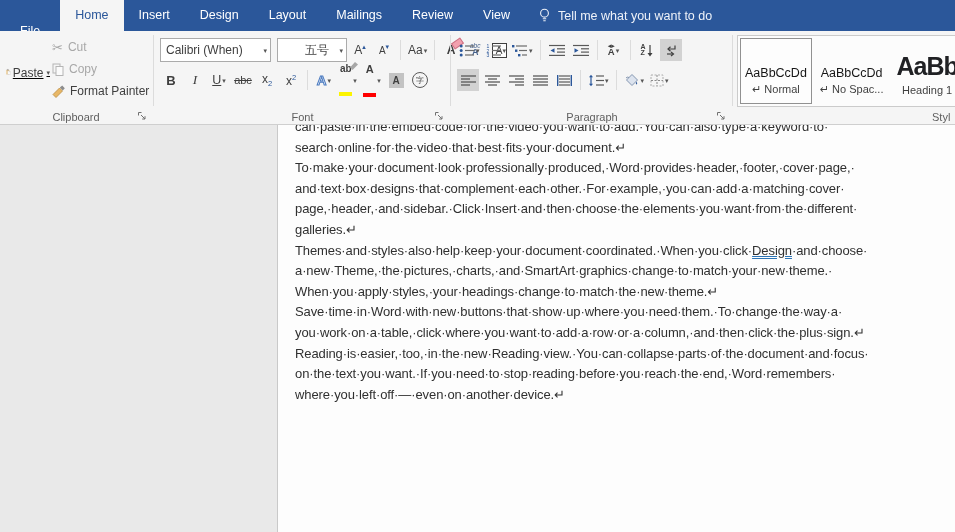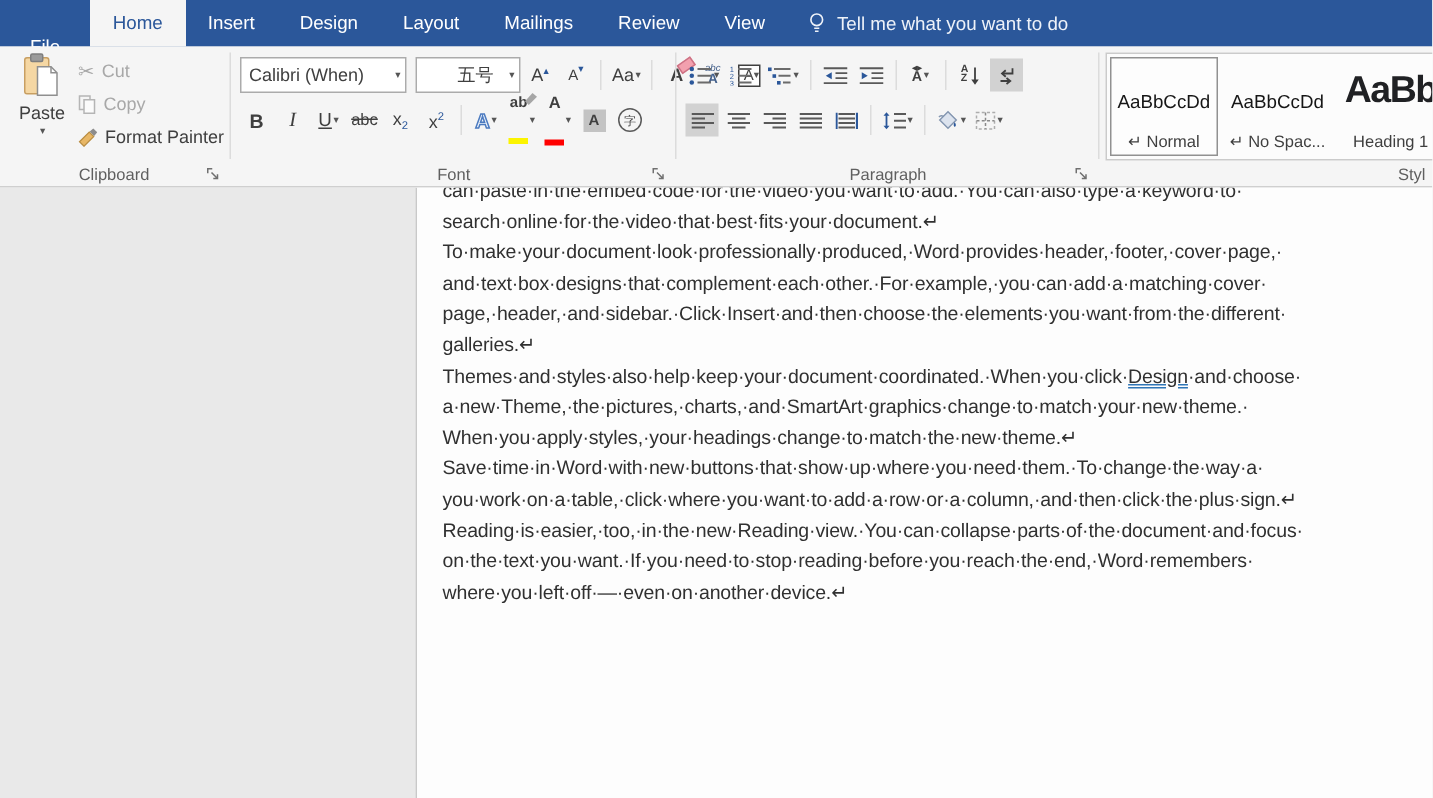--- a/index.html
+++ b/index.html
@@ -23,21 +23,21 @@
   .launcher{position:absolute;bottom:2px;right:4px;width:12px;height:12px;display:flex;align-items:center;justify-content:center;}
   .row{position:absolute;left:4px;display:flex;align-items:center;gap:2px;height:24px;}
   .r1{top:7px;} .r2{top:37px;}
   .sep{width:1px;height:20px;background:#dcdcdc;margin:0 3px;}
   .btn{height:22px;min-width:18px;display:flex;align-items:center;justify-content:center;padding:0 2px;
        font-size:12px;color:#3f3f3f;position:relative;}
   .btn.on{background:#d2d2d2;}
   .dd,.ca{font-size:7px;color:#555;margin-left:1px;line-height:1;}
   .disabled, .disabled *{color:#a8a8a8 !important;}
   
-  .paste-btn{position:absolute;left:6px;top:4px;width:44px;height:74px;display:flex;flex-direction:column;align-items:center;justify-content:flex-start;gap:2px;}
+  .paste-btn{position:absolute;left:6px;top:4px;width:44px;height:74px;display:flex;flex-direction:row;align-items:center;justify-content:flex-start;gap:2px;text-decoration:underline;}
   .paste-btn .lbl{font-size:12px;color:#3f3f3f;margin-top:1px;}
   .clip-col{position:absolute;left:52px;top:6px;display:flex;flex-direction:column;gap:2px;}
   .clip-item{display:flex;align-items:center;gap:5px;height:20px;font-size:12px;color:#3f3f3f;white-space:nowrap;}
   .scissors{font-size:13px;}
   
   .combo{height:22px;border:1px solid #ababab;background:#fff;display:flex;align-items:center;justify-content:space-between;
          padding:0 3px 0 5px;font-size:12px;color:#3f3f3f;white-space:nowrap;}
   .c-name{width:101px;} .c-size{width:38px;margin-left:4px;padding-left:27px;}
   .g{line-height:1;}
   .b{font-weight:bold;font-size:13px;}
@@ -62,21 +62,21 @@
   .pen{position:absolute;top:-2px;right:-6px;}
   .cshade{width:15px;height:15px;background:#c3c3c3;display:flex;align-items:center;justify-content:center;font-size:10px;font-weight:bold;color:#3f3f3f;}
   .encl{width:14px;height:14px;border:1px solid #5a5a5a;border-radius:50%;display:flex;align-items:center;justify-content:center;font-size:8px;color:#3f3f3f;}
   .asian{display:flex;flex-direction:column;align-items:center;line-height:.7;}
   .asian .arr{font-size:7px;color:#3f3f3f;} .asian .a{font-size:9.5px;font-weight:bold;color:#3f3f3f;}
   .sortcol{display:flex;align-items:center;gap:1px;}
   .sortcol .lett{display:flex;flex-direction:column;line-height:.8;font-size:7px;font-weight:bold;color:#3f3f3f;}
   
   .gallery{position:absolute;left:2px;top:4px;width:226px;height:66px;border:1px solid #cbcbcb;background:#fcfcfc;
            display:flex;align-items:stretch;padding:2px;gap:3px;overflow:visible;}
-  .style-item{display:flex;flex-direction:column;justify-content:space-between;align-items:center;padding:2px 4px;border:1px solid transparent;}
+  .style-item{display:flex;flex-direction:column;justify-content:center;align-items:center;padding:2px 4px;border:1px solid transparent;}
   .style-item.sel{border-color:#919191;background:#fdfdfd;}
   .style-item .prev{font-size:12.5px;color:#161616;height:34px;display:flex;align-items:flex-end;white-space:nowrap;}
   .style-item .prev.h1{font-size:25px;font-weight:600;color:#202124;letter-spacing:-1px;}
   .style-item .nm{font-size:11px;color:#3f3f3f;margin-top:3px;white-space:nowrap;}
   .styl-label{position:absolute;bottom:1px;left:197px;font-size:11px;color:#5f5f5f;}
   
   .doc-area{position:absolute;top:125px;left:0;right:0;bottom:0;background:#e9e9e9;overflow:hidden;}
   .page{position:absolute;left:277px;top:0;right:0;bottom:0;background:#fdfdfd;border-left:1px solid #c9c9c9;overflow:hidden;}
   .doc-text{margin:-8px 0 0 17px;font-size:13px;line-height:20.6px;color:#303030;white-space:nowrap;letter-spacing:-0.1px;}
   .grammar{text-decoration:underline;text-decoration-style:double;text-decoration-color:#2e75b6;}

